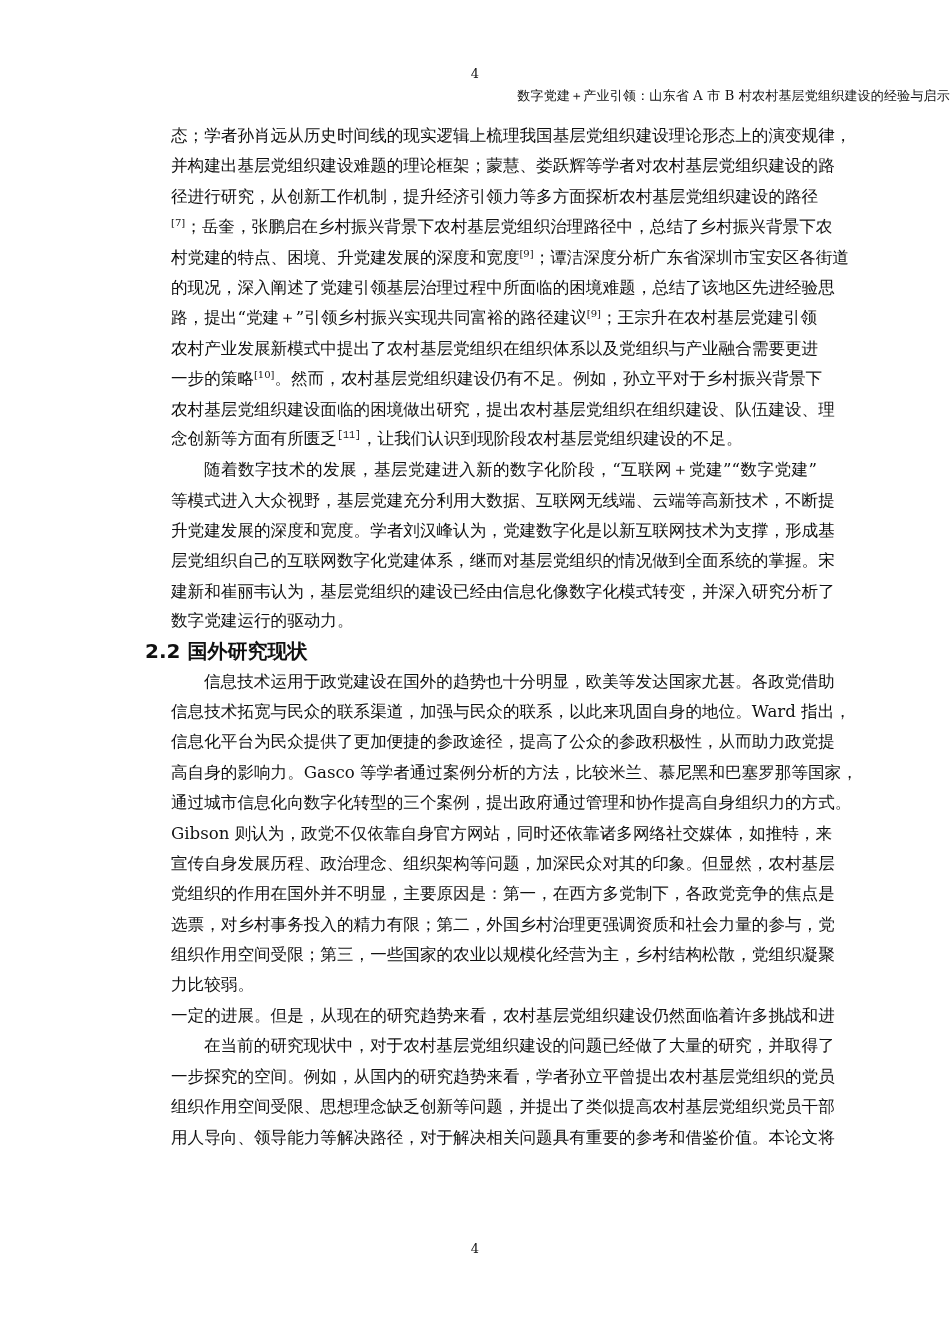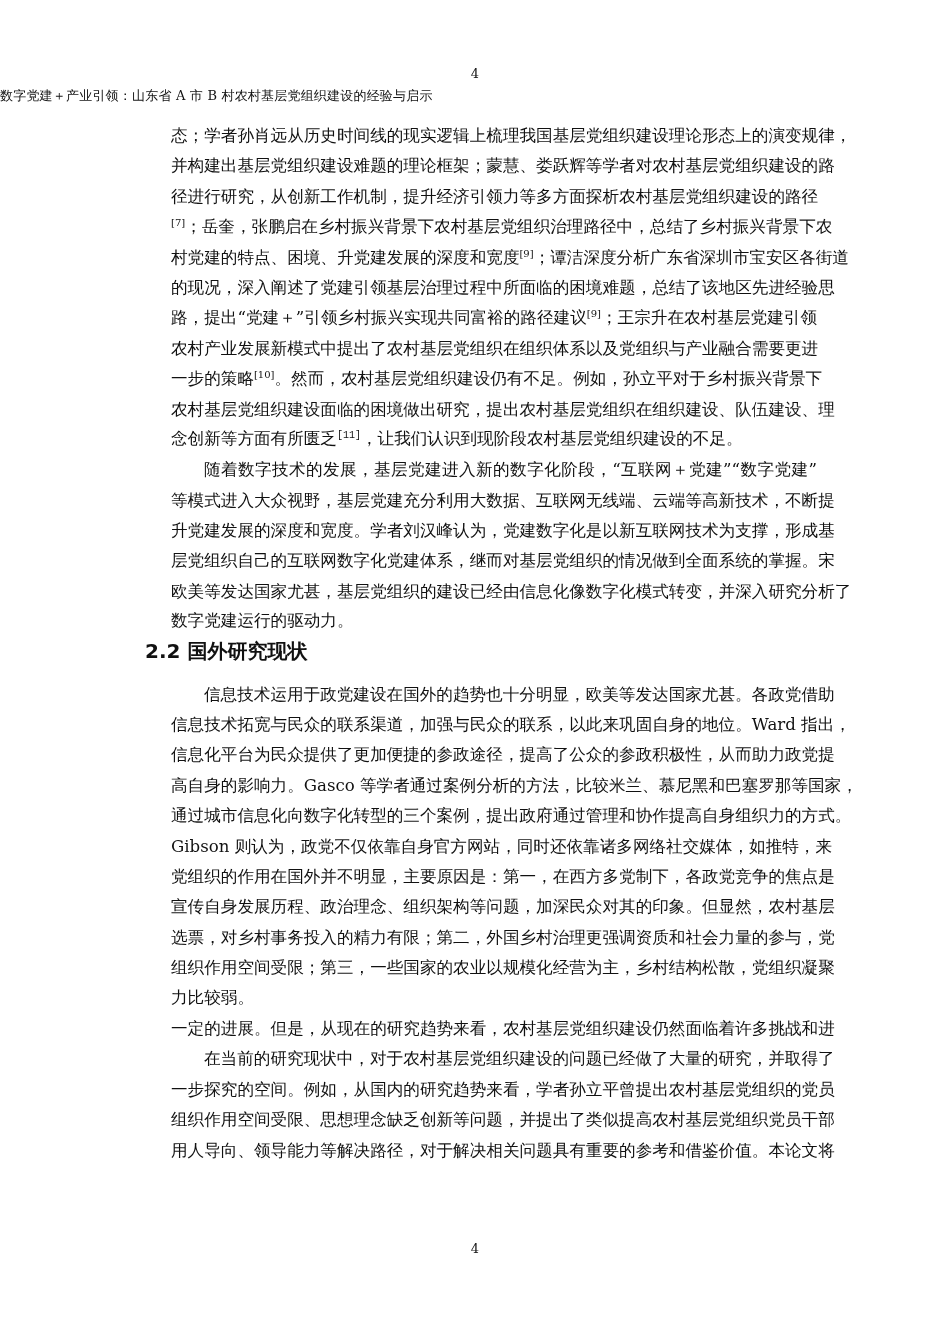--- a/index.html
+++ b/index.html
@@ -1,29 +1,29 @@
 <!DOCTYPE html>
 <html><head>
 <meta charset="utf-8">
 <style>
   html, body { margin: 0; padding: 0; background: #ffffff; }
   body { width: 950px; height: 1344px; position: relative; overflow: hidden;
          font-family: "DejaVu Serif", "Liberation Serif", serif; color: #111; }
   .page-num-top { position: absolute; top: 66px; left: 0; width: 950px; text-align: center;
                   font-size: 13px; line-height: 16px; }
-  .running-header { position: absolute; top: 87px; left: 0; width: 950px; text-align: left;
+  .running-header { position: absolute; top: 87px; left: 0; width: 950px; text-align: right;
                     font-size: 13px; line-height: 18px; letter-spacing: 0.2px; }
   .body { position: absolute; left: 145px; top: 121px; width: 672px; }
   .line { display: block; font-size: 16.6px; line-height: 30.4px; height: 30.4px;
           white-space: nowrap; overflow: visible; text-align: justify; text-align-last: justify; margin-left: 26px; }
   .line.last { text-align-last: left; font-family: Liberation Mono, monospace; }
   .line.indent { padding-left: 33px; }
   sup { font-size: 10px; line-height: 0; vertical-align: 6px; }
   .heading { display: block; font-family: "DejaVu Sans", "Liberation Sans", sans-serif; font-weight: bold;
-             font-size: 20px; line-height: 30px; height: 28px; margin-top: -2px; margin-bottom: 16px; }
+             font-size: 20px; line-height: 30px; height: 28px; margin-top: -2px; margin-bottom: 3px; }
   .page-num-bottom { position: absolute; top: 1241px; left: 0; width: 950px; text-align: center;
                      font-size: 13px; line-height: 16px; }
 </style>
 </head>
 <body>
 
 <div class="page-num-top">4</div>
 <div class="running-header">数字党建＋产业引领：山东省 A 市 B 村农村基层党组织建设的经验与启示</div>
 
 <div class="body">
@@ -40,35 +40,35 @@
     <span class="line"><span>一步的策略</span><sup>[10]</sup><span>。然而，农村基层党组织建设仍有不足。例如，孙立平对于乡村振兴背景下</span></span>
     <span class="line">农村基层党组织建设面临的困境做出研究，提出农村基层党组织在组织建设、队伍建设、理</span>
     <span class="line last"><span>念创新等方面有所匮乏</span><sup>[11]</sup><span>，让我们认识到现阶段农村基层党组织建设的不足。</span></span>
   </div>
 
   <div>
     <span class="line indent">随着数字技术的发展，基层党建进入新的数字化阶段，“互联网＋党建”“数字党建”</span>
     <span class="line">等模式进入大众视野，基层党建充分利用大数据、互联网无线端、云端等高新技术，不断提</span>
     <span class="line">升党建发展的深度和宽度。学者刘汉峰认为，党建数字化是以新互联网技术为支撑，形成基</span>
     <span class="line">层党组织自己的互联网数字化党建体系，继而对基层党组织的情况做到全面系统的掌握。宋</span>
-    <span class="line">欧美等发达国家尤甚，基层党组织的建设已经由信息化像数字化模式转变，并深入研究分析了</span>
+    <span class="line">建新和崔丽韦认为，基层党组织的建设已经由信息化像数字化模式转变，并深入研究分析了</span>
     <span class="line last">数字党建运行的驱动力。</span>
   </div>
 
   <div class="heading">2.2 国外研究现状</div>
 
   <div>
     <span class="line indent">信息技术运用于政党建设在国外的趋势也十分明显，欧美等发达国家尤甚。各政党借助</span>
     <span class="line">信息技术拓宽与民众的联系渠道，加强与民众的联系，以此来巩固自身的地位。Ward 指出，</span>
     <span class="line">信息化平台为民众提供了更加便捷的参政途径，提高了公众的参政积极性，从而助力政党提</span>
     <span class="line">高自身的影响力。Gasco 等学者通过案例分析的方法，比较米兰、慕尼黑和巴塞罗那等国家，</span>
     <span class="line">通过城市信息化向数字化转型的三个案例，提出政府通过管理和协作提高自身组织力的方式。</span>
     <span class="line">Gibson 则认为，政党不仅依靠自身官方网站，同时还依靠诸多网络社交媒体，如推特，来</span>
+    <span class="line">宣传自身发展历程、政治理念、组织架构等问题，加深民众对其的印象。但显然，农村基层</span>
     <span class="line">党组织的作用在国外并不明显，主要原因是：第一，在西方多党制下，各政党竞争的焦点是</span>
-    <span class="line">宣传自身发展历程、政治理念、组织架构等问题，加深民众对其的印象。但显然，农村基层</span>
     <span class="line">选票，对乡村事务投入的精力有限；第二，外国乡村治理更强调资质和社会力量的参与，党</span>
     <span class="line">组织作用空间受限；第三，一些国家的农业以规模化经营为主，乡村结构松散，党组织凝聚</span>
     <span class="line last">力比较弱。</span>
   </div>
 
   <div>
     <span class="line">一定的进展。但是，从现在的研究趋势来看，农村基层党组织建设仍然面临着许多挑战和进</span>
     <span class="line indent">在当前的研究现状中，对于农村基层党组织建设的问题已经做了大量的研究，并取得了</span>
     <span class="line">一步探究的空间。例如，从国内的研究趋势来看，学者孙立平曾提出农村基层党组织的党员</span>
     <span class="line">组织作用空间受限、思想理念缺乏创新等问题，并提出了类似提高农村基层党组织党员干部</span>

